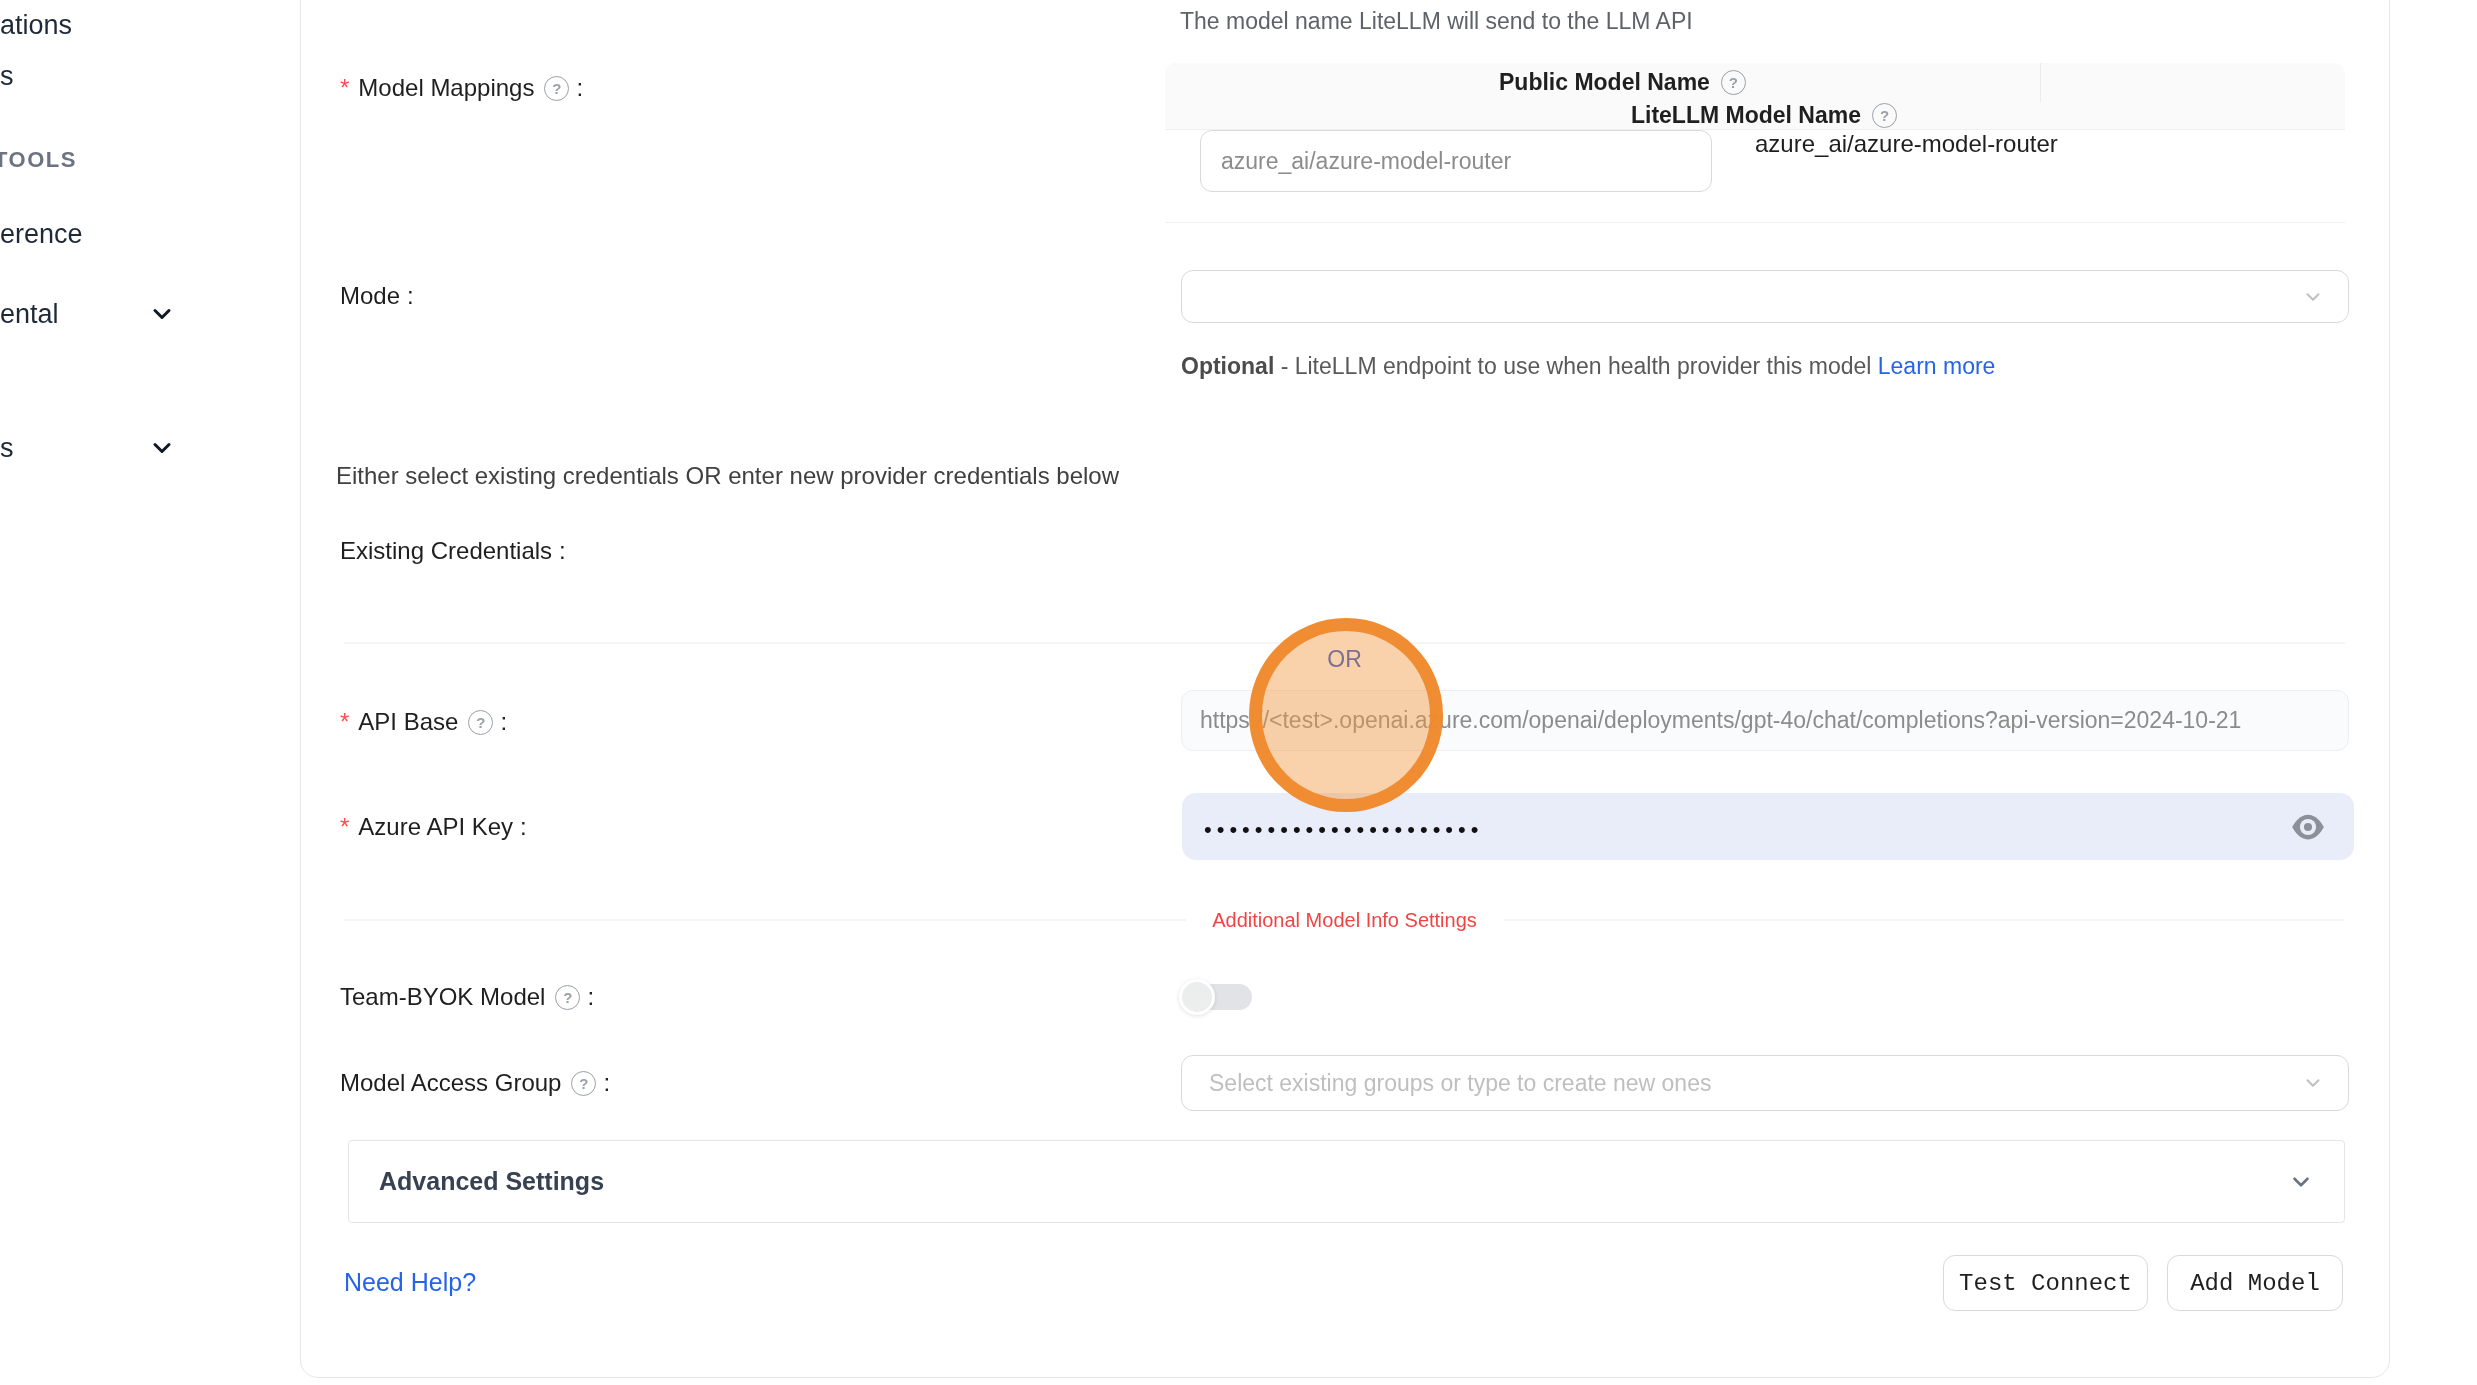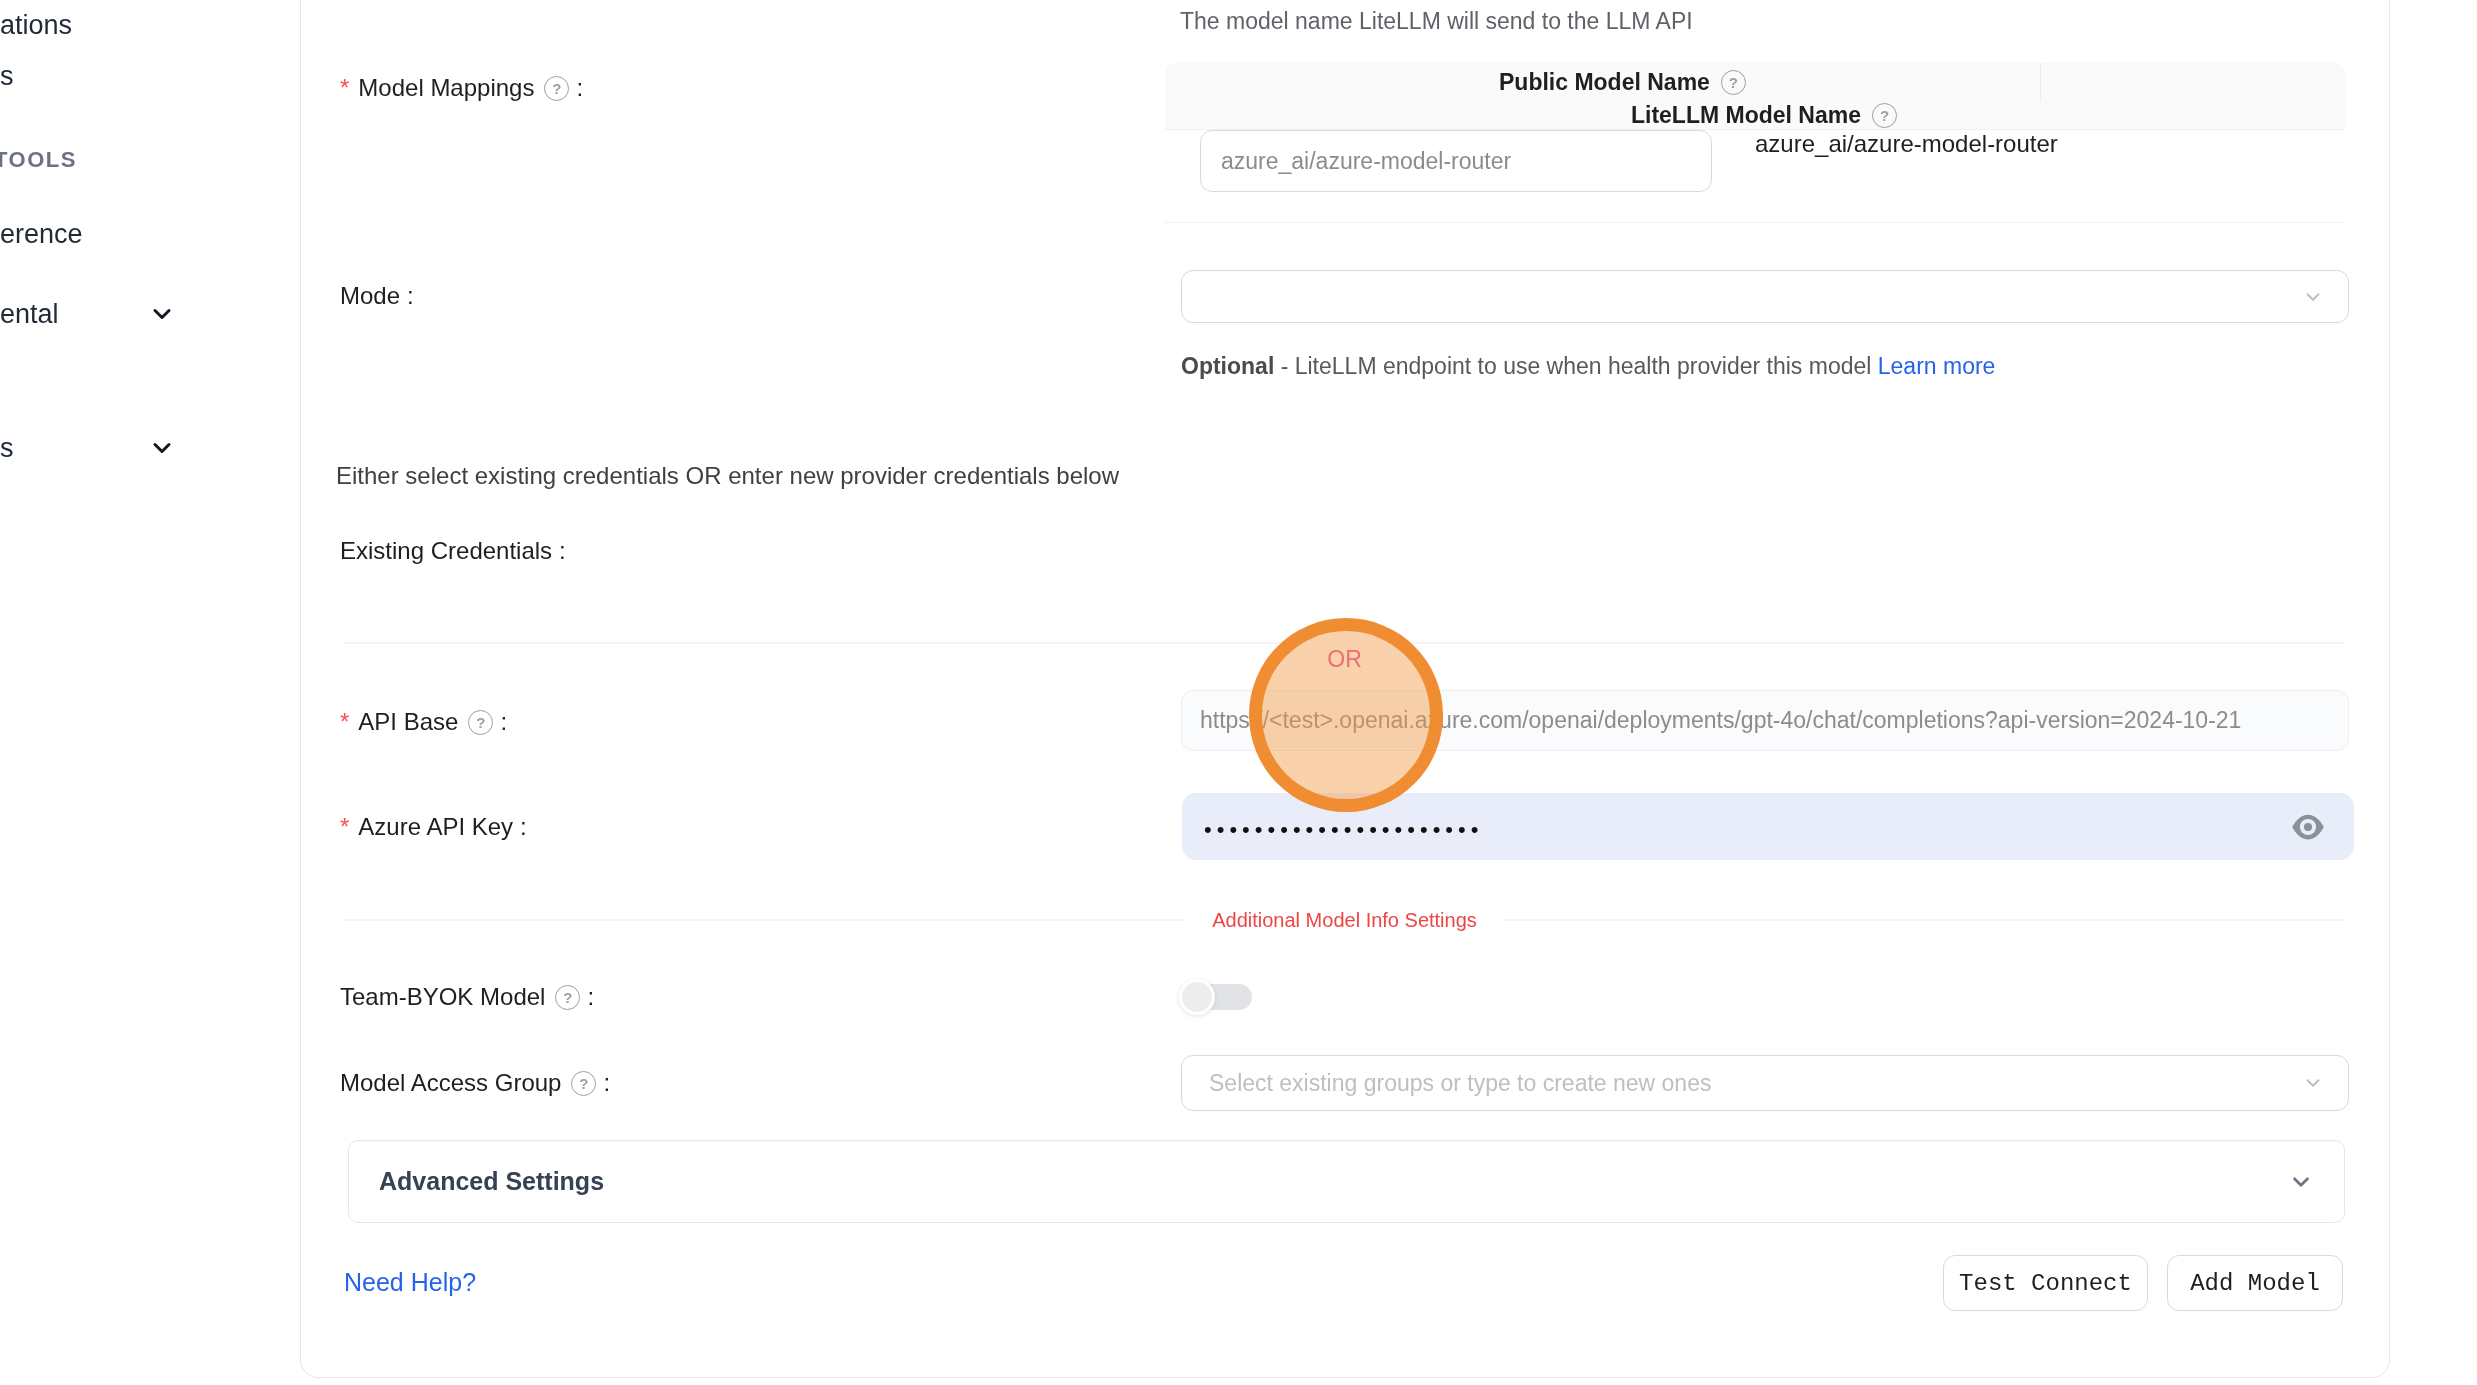--- a/index.html
+++ b/index.html
@@ -175,21 +175,21 @@
   .text-divider {
     position: absolute;
     left: 344px;
     width: 2001px;
     display: flex;
     align-items: center;
     transform: translateY(-50%);
   }
   .text-divider .line { flex: 1; height: 1px; background: #ebebeb; }
   .text-divider .dtxt { padding: 0 26px; white-space: nowrap; }
-  .or-text { font-size: 23px; color: #ec4899; margin-top: 32px; }
+  .or-text { font-size: 23px; color: #1d4ed8; margin-top: 32px; }
   .section-text { font-size: 20px; color: #ef4444; }
 
   
   .spot-circle {
     position: absolute;
     left: 1249px; top: 618px;
     width: 194px; height: 194px;
     border-radius: 50%;
     border: 13px solid rgba(240, 137, 44, 0.95);
     background: rgba(242, 153, 66, 0.45);
@@ -253,21 +253,21 @@
     border: 3px solid #ffffff;
     box-shadow: 0 1px 4px rgba(0,0,0,0.12);
   }
 
   
   .advanced-panel {
     position: absolute;
     left: 348px; top: 1140px;
     width: 1997px; height: 83px;
     border: 1px solid #e6e6e6;
-    border-radius: 10px;
+    border-radius: 4px;
     background: #ffffff;
     display: flex;
     align-items: center;
     padding: 8px 30px;
     cursor: pointer;
   }
   .advanced-panel .adv-title {
     font-size: 25px; font-weight: 700; color: #374151;
   }
   .advanced-panel .sel-chevron { margin-left: auto; }

